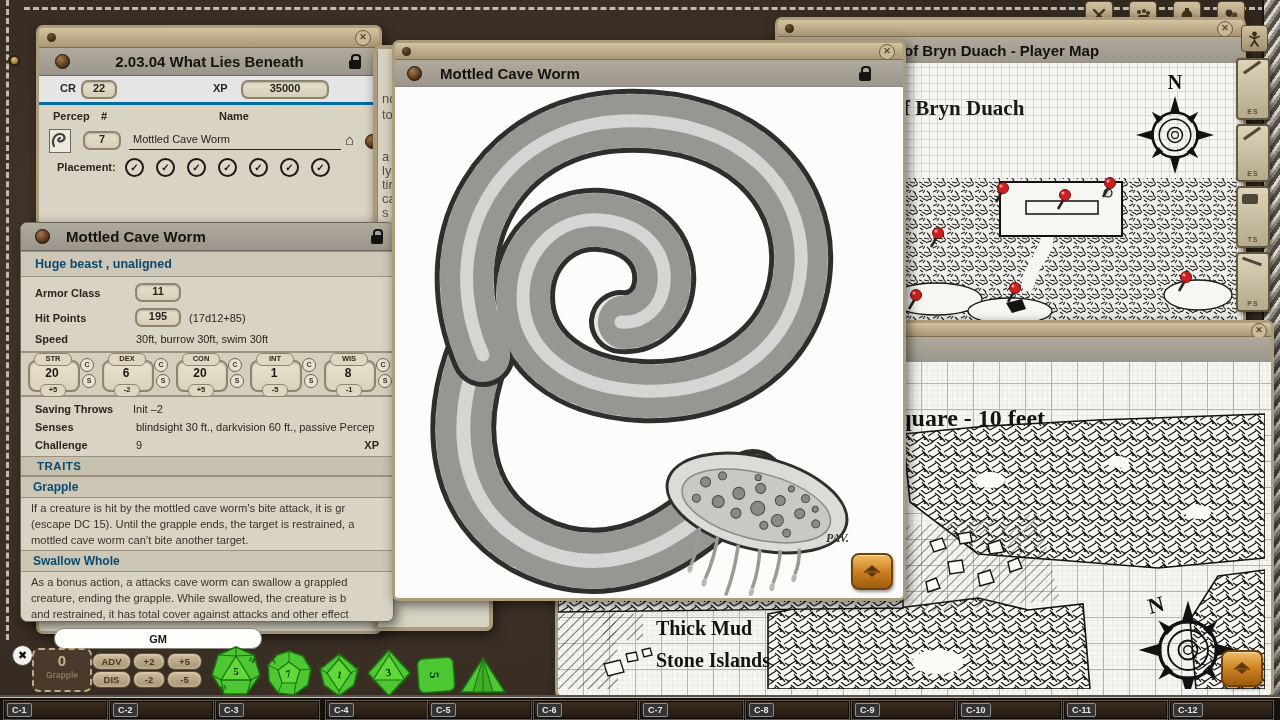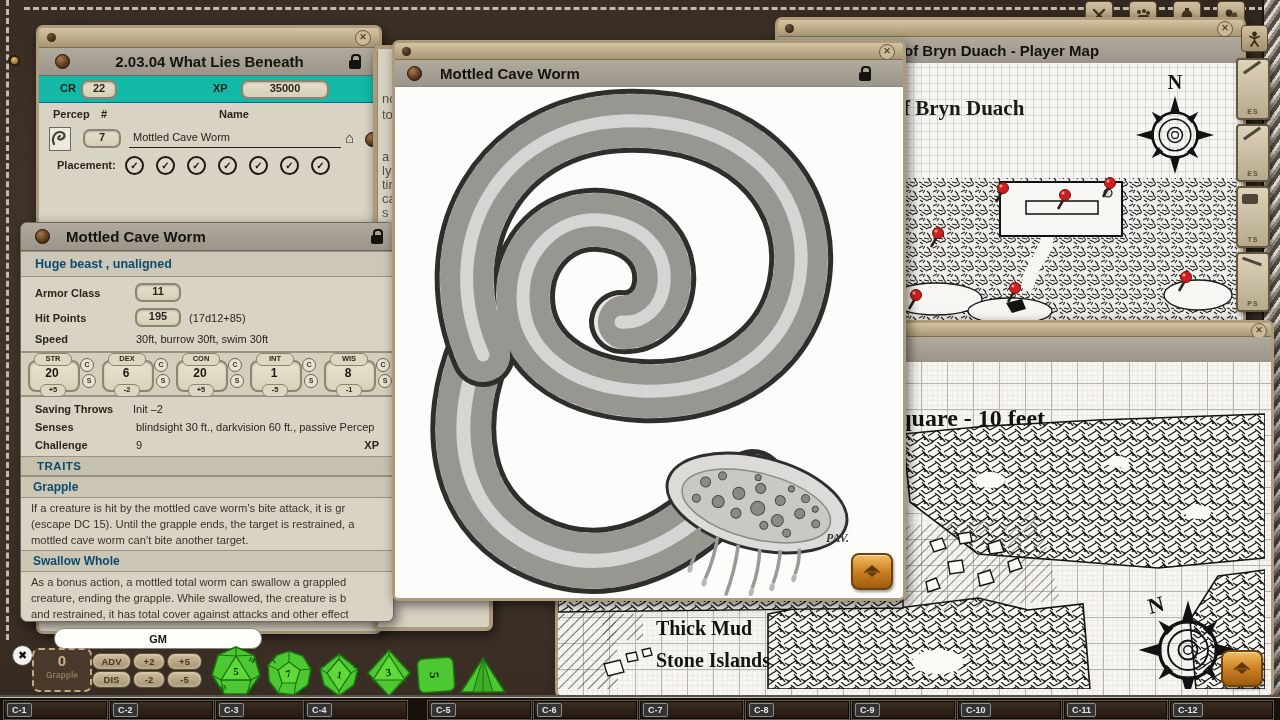--- a/index.html
+++ b/index.html
@@ -103,21 +103,21 @@
   <div class="win" style="left:36px;top:25px;width:340px;height:603px;z-index:10">
     <div class="tanbar" style="height:19px">
       <div class="tdot abs" style="left:8px;top:5px"></div>
       <div class="closebtn abs" style="right:8px;top:2px">✕</div>
     </div>
     <div class="grayhdr">
       <div class="bdot" style="margin-left:16px"></div>
       <div class="hdr-title" style="flex:1;text-align:center">2.03.04 What Lies Beneath</div>
       <div class="lock" style="margin-right:18px"></div>
     </div>
-    <div style="position:relative;height:26px;background:#14b8a6;border-bottom:1px solid #0369a1">
+    <div style="position:relative;height:26px;background:#e5e5e5;border-bottom:3px solid #0369a1">
       <span class="lbl abs" style="left:21px;top:6px">CR</span>
       <div class="fbox abs" style="left:42px;top:4px;width:32px;height:15px">22</div>
       <span class="lbl abs" style="left:174px;top:6px">XP</span>
       <div class="fbox abs" style="left:202px;top:4px;width:84px;height:15px">35000</div>
     </div>
     <div style="position:relative;height:100%">
       <span class="lbl abs" style="left:14px;top:5px">Percep</span>
       <span class="lbl abs" style="left:62px;top:5px">#</span>
       <span class="lbl abs" style="left:180px;top:5px">Name</span>
 
@@ -236,21 +236,21 @@
     </div>
     <div class="band" style="letter-spacing:.5px;padding-left:16px;background:#c6c0af">TRAITS</div>
     <div class="band" style="background:#ccc6b5;font-size:12px;padding-left:12px">Grapple</div>
     <div style="padding:2px 0">
       <div class="trait-line">If a creature is hit by the mottled cave worm's bite attack, it is gr</div>
       <div class="trait-line">(escape DC 15). Until the grapple ends, the target is restrained, a</div>
       <div class="trait-line">mottled cave worm can't bite another target.</div>
     </div>
     <div class="band" style="background:#ccc6b5;font-size:12px;padding-left:12px">Swallow Whole</div>
     <div style="padding:2px 0">
-      <div class="trait-line">As a bonus action, a mottled total worm can swallow a grappled</div>
+      <div class="trait-line">As a bonus action, a attacks cave worm can swallow a grappled</div>
       <div class="trait-line">creature, ending the grapple. While swallowed, the creature is b</div>
       <div class="trait-line">and restrained, it has total cover against attacks and other effect</div>
 
     </div>
   </div>
 
   <div class="win" style="left:775px;top:17px;width:465px;height:303px;z-index:9">
     <div class="tanbar">
       <div class="tdot abs" style="left:7px;top:4px"></div>
       <div class="closebtn abs" style="right:10px;top:1px">✕</div>
@@ -626,21 +626,21 @@
   <div class="hotbar">
     <div class="slot" style="left:4px">
         <span class="slottag">C-1</span>
       </div>
     <div class="slot" style="left:110px">
         <span class="slottag">C-2</span>
       </div>
     <div class="slot" style="left:216px">
         <span class="slottag">C-3</span>
       </div>
-    <div class="slot" style="left:304px">
+    <div class="slot" style="left:326px">
         <span class="slottag">C-4</span>
       </div>
     <div class="slot" style="left:428px">
         <span class="slottag">C-5</span>
       </div>
     <div class="slot" style="left:534px">
         <span class="slottag">C-6</span>
       </div>
     <div class="slot" style="left:640px">
         <span class="slottag">C-7</span>

